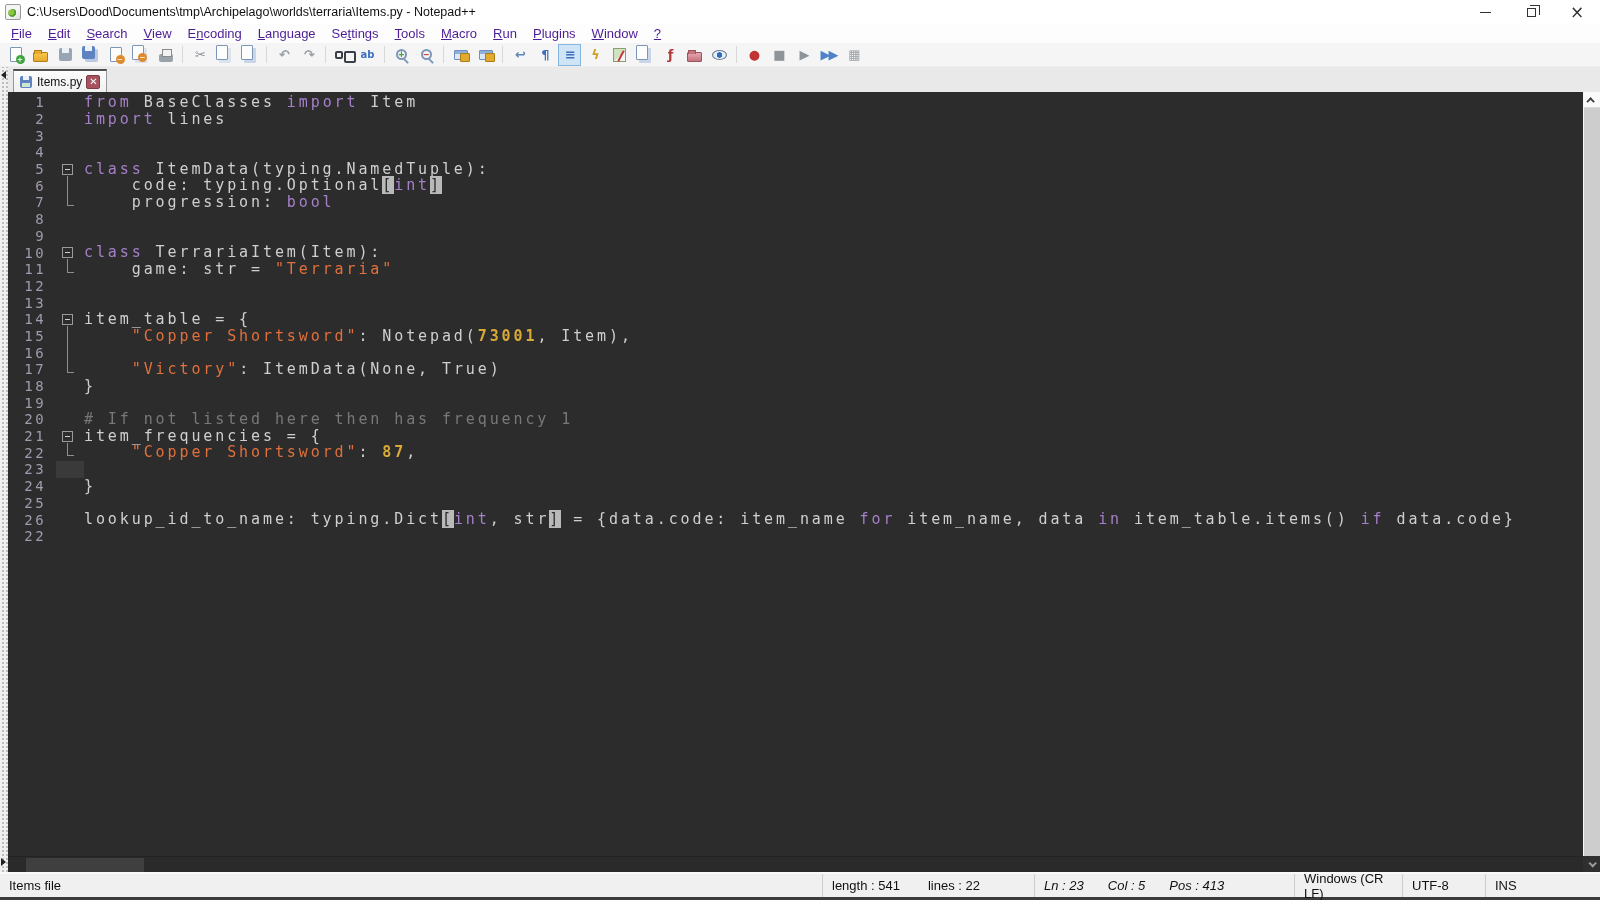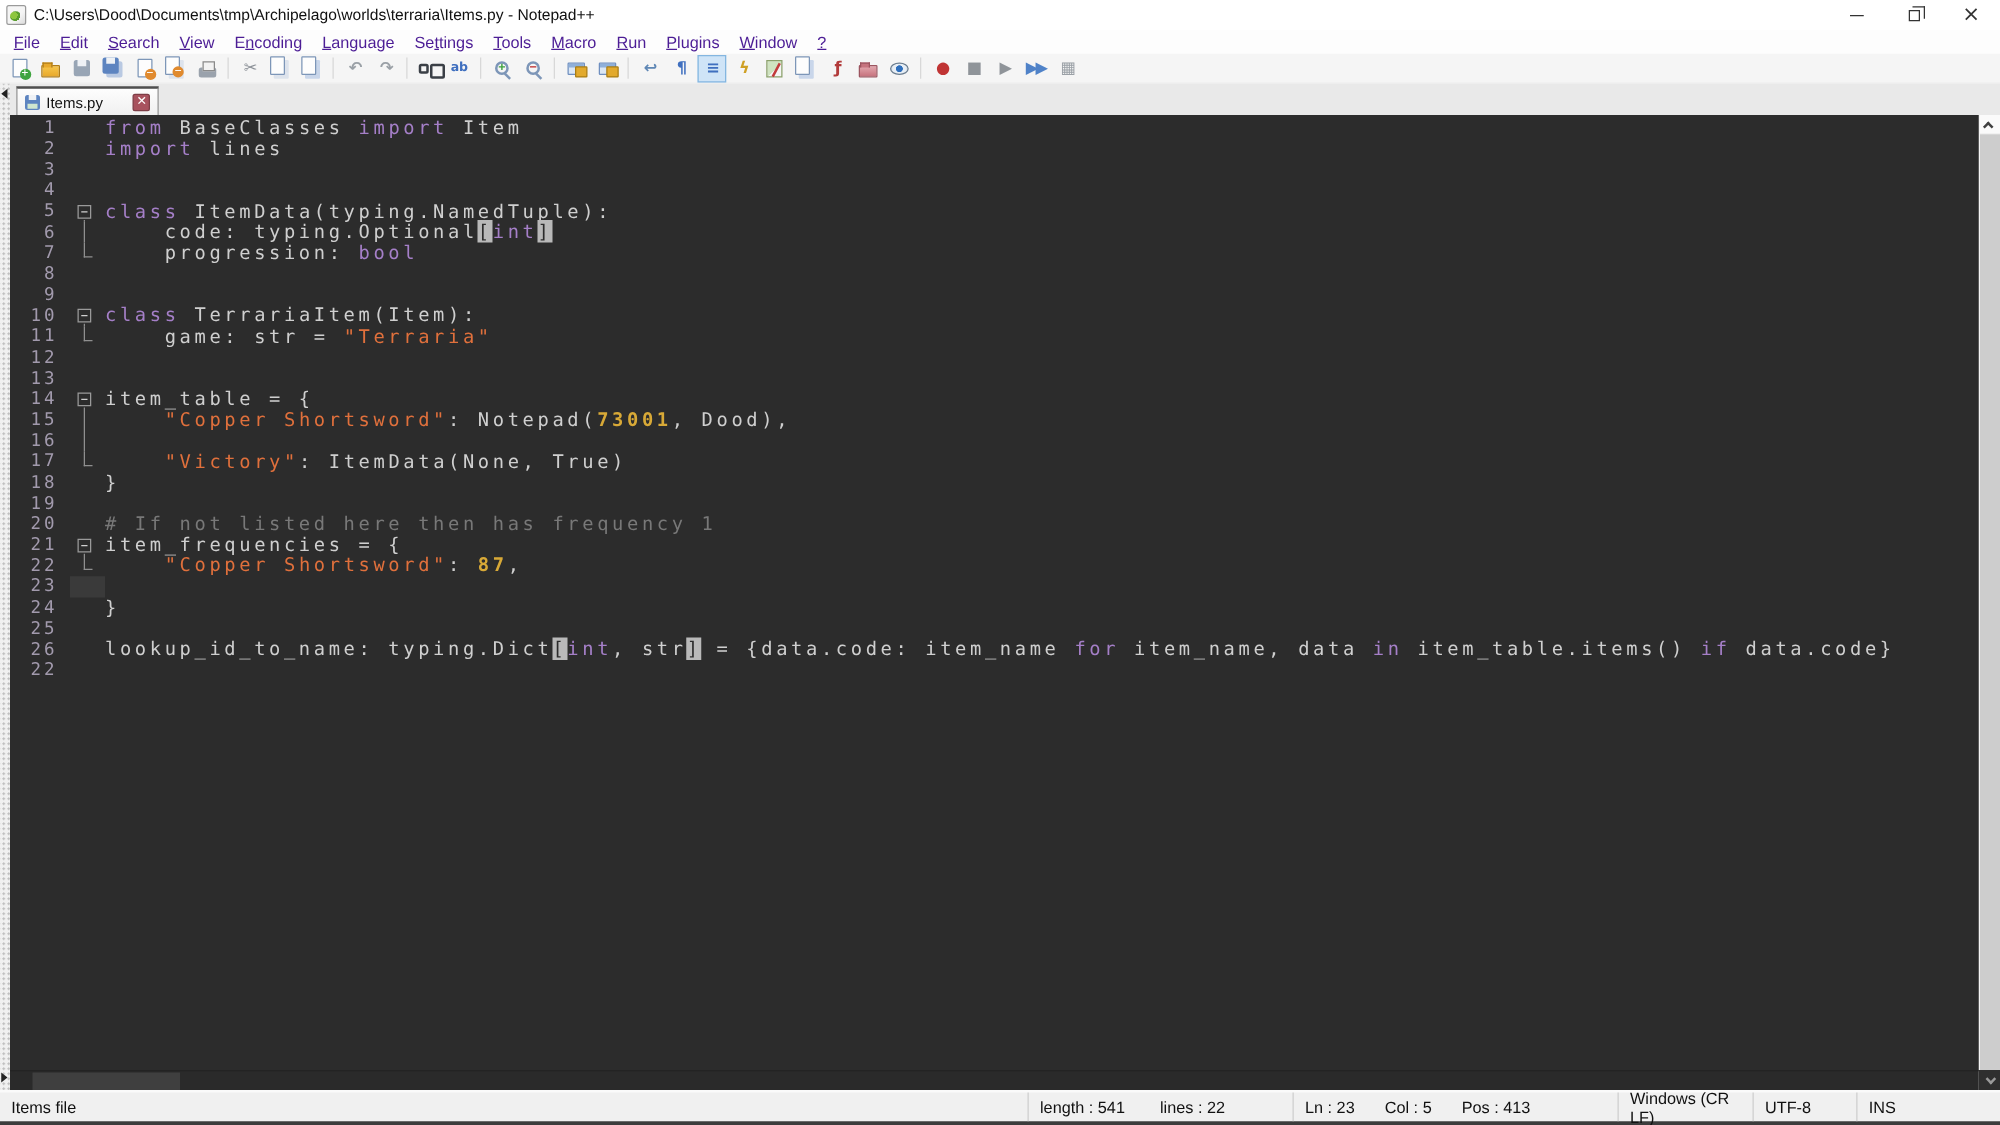--- a/index.html
+++ b/index.html
@@ -71,21 +71,21 @@
       border-top:4px solid transparent; border-bottom:4px solid transparent; border-right:5px solid #222; }
   .dock-arrow-bottom { position:absolute; left:1px; bottom:6px; width:0; height:0;
       border-top:4px solid transparent; border-bottom:4px solid transparent; border-left:5px solid #222; }
   .center-col { flex:1; display:flex; flex-direction:column; min-width:0; }
   .tabbar { height:25px; background:#e9e9e9; display:flex; align-items:flex-end; padding-left:5px; }
   .tab { height:23px; display:flex; align-items:center; padding:0 6px 0 6px;
          background:linear-gradient(#fdfdfd,#f0f0f0); border:1px solid #979797; border-bottom:none; border-top:2px solid #4f4f4f; }
   .tab-save-icon { width:12px; height:12px; background:#5d84c0; border-radius:2px; position:relative; margin-right:5px; }
   .tab-save-icon::before { content:""; position:absolute; left:3px; top:0; width:6px; height:4px; background:#eef1f5; }
   .tab-save-icon::after { content:""; position:absolute; left:2px; bottom:1px; width:8px; height:4px; background:#cfe6cf; }
-  .tab-label { font-size:12px; color:#111; margin-right:24px; }
+  .tab-label { font-size:12px; color:#111; margin-right:4px; }
   .tab-close { width:14px; height:14px; background:#a8525e; border:1px solid #7e3d46; border-radius:2px;
                color:#fff; font-size:10px; line-height:12px; text-align:center; font-family:"DejaVu Sans",sans-serif; }
 
   
   .editor-row { flex:1; display:flex; min-height:0; }
   .editor { flex:1; background:#2c2c2c; overflow:hidden; padding-top:2px; position:relative; }
   .code-line { display:flex; height:16.7px; align-items:center; }
   .ln { width:48px; flex:0 0 48px; text-align:right; padding-right:10px; color:#a29aad;
         font-family:"DejaVu Sans Mono",monospace; font-size:14px; letter-spacing:2.4px; }
   .fold { width:28px; flex:0 0 28px; height:100%; position:relative; }
@@ -114,21 +114,21 @@
   .hscroll { flex:1; background:#2a2a2a; position:relative; border-top:1px solid #232323; }
   .hs-thumb { position:absolute; left:18px; top:1px; width:118px; height:14px; background:#3f3f3f; }
   .scroll-corner { width:17px; flex:0 0 17px; background:#2f2f2f; display:flex; align-items:center; justify-content:center; }
   .chev-down { width:6px; height:6px; border-left:2px solid #9a9a9a; border-top:2px solid #9a9a9a; transform:rotate(225deg) translateY(1px); }
 
   
   .statusbar { height:25px; background:#f0f0f0; border-top:2px solid #fafafa; display:flex; align-items:center; font-size:13px; color:#111; }
   .sb-sec { height:100%; display:flex; align-items:center; padding-left:9px; border-right:1px solid #cdcdcd; }
   .sb-doc { flex:0 0 823px; }
   .sb-len { flex:0 0 212px; gap:28px; }
-  .sb-pos { flex:0 0 260px; gap:24px; }
+  .sb-pos { flex:0 0 260px; gap:24px;font-style:italic; }
   .sb-eol { flex:0 0 108px; }
   .sb-enc { flex:0 0 83px; }
   .sb-ins { flex:1; border-right:none; }
   .bottom-strip { height:3px; background:#3c3c3c; }
 </style>
 </head>
 <body>
 
 <div class="titlebar">
   <div class="app-icon"></div>
@@ -355,21 +355,21 @@
           <div class="code-line">
             <div class="ln">14</div>
             <div class="fold fold-start">
               <div class="fold-box"></div>
             </div>
             <div class="codetext"><span class="tk-default">item_table = {</span></div>
           </div>
           <div class="code-line">
             <div class="ln">15</div>
             <div class="fold fold-mid"></div>
-            <div class="codetext"><span class="tk-default">    </span><span class="tk-string">"Copper Shortsword"</span><span class="tk-default">: Notepad(</span><span class="tk-number">73001</span><span class="tk-default">, Dood),</span></div>
+            <div class="codetext"><span class="tk-default">    </span><span class="tk-string">"Copper Shortsword"</span><span class="tk-default">: Notepad(</span><span class="tk-number">73001</span><span class="tk-default">, Item),</span></div>
           </div>
           <div class="code-line">
             <div class="ln">16</div>
             <div class="fold fold-mid"></div>
             <div class="codetext"></div>
           </div>
           <div class="code-line">
             <div class="ln">17</div>
             <div class="fold fold-end"></div>
             <div class="codetext"><span class="tk-default">    </span><span class="tk-string">"Victory"</span><span class="tk-default">: ItemData(None, True)</span></div>

